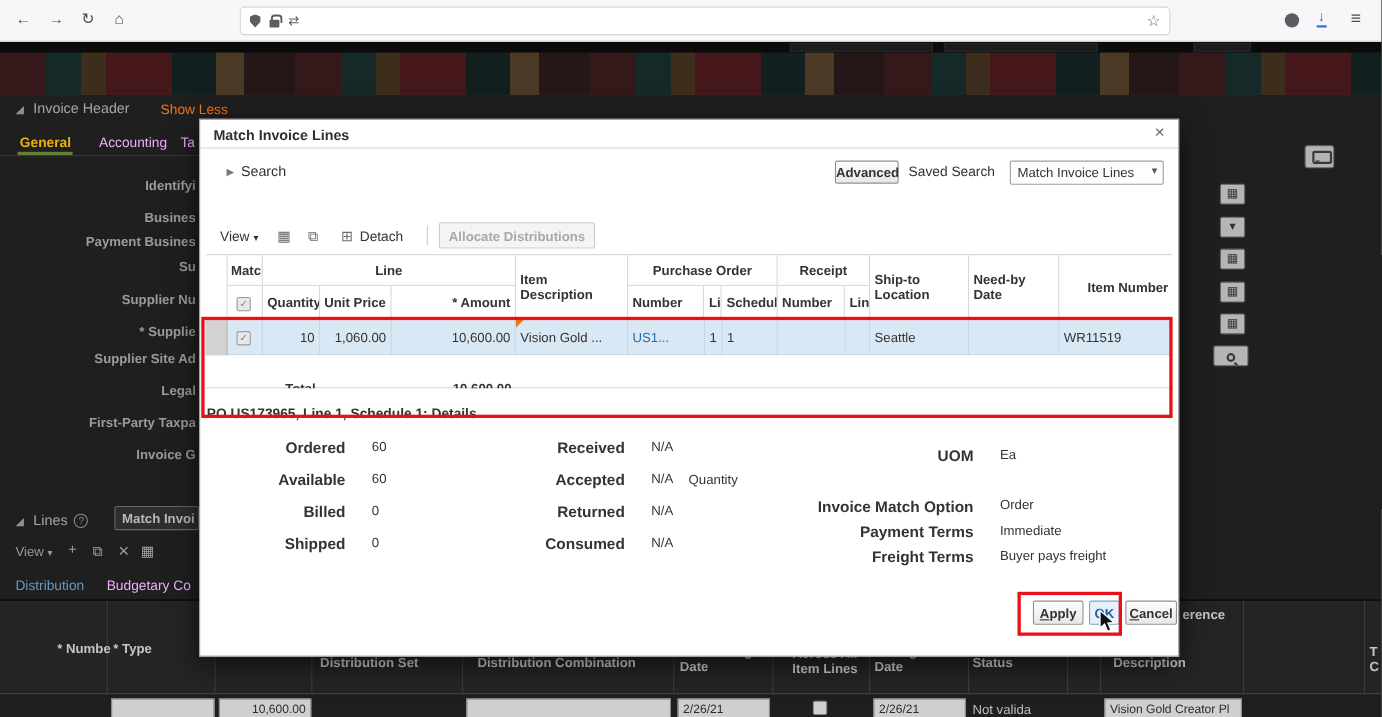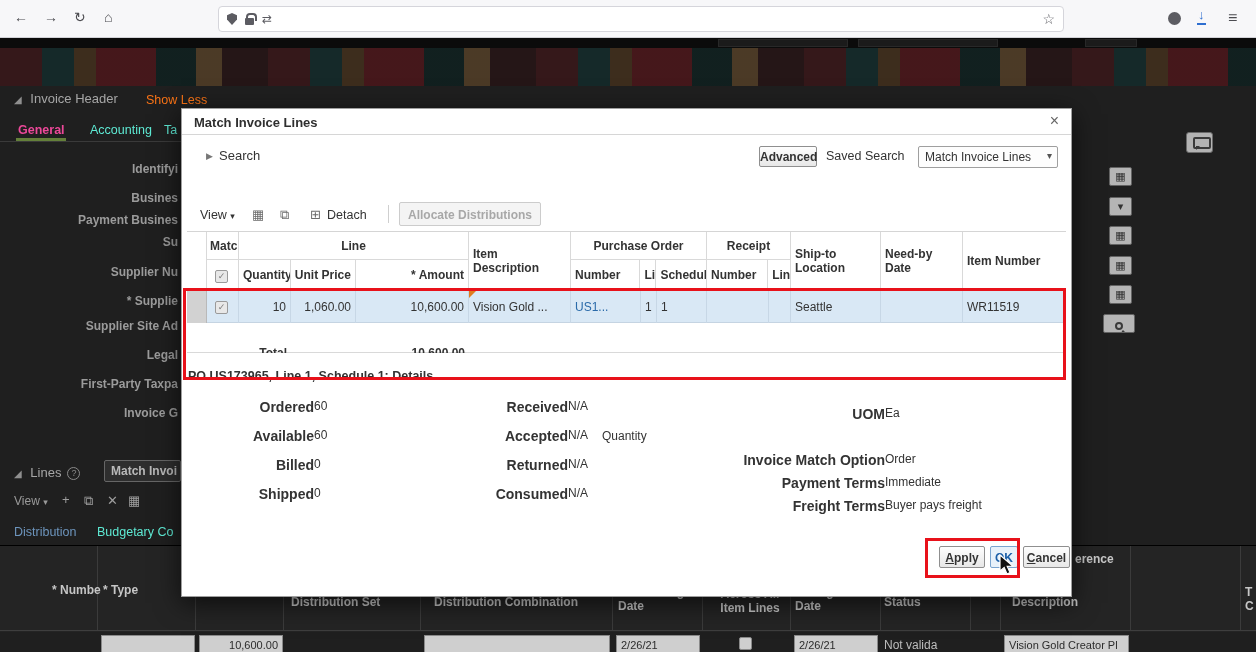--- a/index.html
+++ b/index.html
@@ -39,22 +39,22 @@
     background:
       linear-gradient(rgba(0,0,0,0.5), rgba(0,0,0,0.5)),
       repeating-linear-gradient(90deg,
         #6a3034 0 42px, #2a5252 42px 74px, #7a5a3a 74px 96px,
         #8a2f36 96px 156px, #23403f 156px 196px, #97744c 196px 222px,
         #4a2c2e 222px 268px);
   }
   .pg-title { position:absolute; color:#a6a6a6; font-size:13px; white-space:nowrap; }
   .tri-dark { color:#8f8f8f; font-size:10px; margin-right:5px; }
   .link { color:#f97316; font-size:12.5px; cursor:pointer; white-space:nowrap; }
-  .ptab { position:absolute; font-size:12.5px; color:#5eead4; white-space:nowrap; }
-  .ptab.sel { color:#ec4899; font-weight:bold; }
+  .ptab { position:absolute; font-size:12.5px; color:#f0abfc; white-space:nowrap; }
+  .ptab.sel { color:#eab308; font-weight:bold; }
   .tab-underline { position:absolute; height:3px; background:#64803a; }
   .hline { position:absolute; height:1px; background:#3a3a3a; }
   .flabel { position:absolute; left:0; width:178px; text-align:right; overflow:hidden;
     white-space:nowrap; color:#9b9b9b; font-weight:bold; font-size:12px; }
   .dark-btn { position:absolute; background:#2e2e2e; border:1px solid #666;
     border-radius:2px; color:#b9b9b9; font-weight:bold; font-size:12px;
     text-align:left; padding:3px 0 0 6px; overflow:hidden; white-space:nowrap; }
   .vicon { position:absolute; color:#9e9e9e; font-size:13px; }
   .helpc { display:inline-block; width:13px; height:13px; border:1px solid #8a8a8a; border-radius:50%;
     color:#8a8a8a; font-size:9px; line-height:11px; text-align:center; margin-left:6px; vertical-align:1px; }
@@ -112,21 +112,21 @@
   .col { border-right:1px solid #d9d9d9; }
   .gcell { height:28px; border-bottom:1px solid #d9d9d9; font-weight:bold; font-size:12px;
     padding:7px 3px 0 3px; overflow:hidden; white-space:nowrap; }
   .gcell.c { text-align:center; }
   .srow { display:flex; height:30px; }
   .scell { height:30px; padding:8px 4px 0 4px; font-weight:bold; font-size:12px;
     border-right:1px solid #d9d9d9; overflow:hidden; white-space:nowrap; }
   .scell:last-child { border-right:none; }
   .scell.r { text-align:right; }
   .tall { height:58px; display:flex; align-items:center; padding:0 4px; font-weight:bold;
-    font-size:12px; line-height:14px; border-bottom:none; }
+    font-size:12px; line-height:14px; border-bottom:none;justify-content:flex-end; }
   .thead { border-bottom:1px solid #cfcfcf; }
   .w-rowhdr{width:20px}.w-match{width:32px}.w-line{width:230px}
   .w-qty{width:52px}.w-unit{width:65px}.w-amt{width:113px}
   .w-desc{width:102px}.w-po{width:136px}.w-ponum{width:70px}.w-poline{width:16px}.w-posch{width:50px}
   .w-rcpt{width:84px}.w-rnum{width:62px}.w-rline{width:22px}
   .w-ship{width:90px}.w-need{width:82px}.w-inum{width:103px}
   .drow { display:flex; height:32px; background:#d9e8f5; border-bottom:1px solid #c5d4e2; }
   .dcell { height:32px; padding:9px 4px 0 4px; font-size:12px; color:#333;
     border-right:1px solid #c7d7e6; overflow:hidden; white-space:nowrap; position:relative; }
   .dcell.r { text-align:right; }
@@ -138,21 +138,21 @@
     border-top:7px solid #e07c1f; border-right:7px solid transparent; }
   .polink { color:#2a6aa9; cursor:pointer; }
   .trow { display:flex; height:30px; background:#fff; border-bottom:1px solid #d9d9d9; }
   .tcell { height:30px; padding:23px 4px 0 4px; font-size:12px; font-weight:bold; overflow:hidden; }
   .tcell.r { text-align:right; }
   .m-details-title { position:absolute; left:6px; top:260px; font-size:12.5px; font-weight:bold;
     color:#333; white-space:nowrap; }
   .dls { position:absolute; }
   .dl-row { display:flex; }
   .dl-lab { font-weight:bold; color:#333; text-align:right; font-size:14px; }
-  .dl-val { margin-left:0; font-size:12px; color:#333; white-space:nowrap; }
+  .dl-val { margin-left:24px; font-size:12px; color:#333; white-space:nowrap; }
 
   
   .redbox { position:absolute; border:3px solid #e8111a; z-index:40; pointer-events:none; }
   .cursor { position:absolute; z-index:50; pointer-events:none; }
 </style>
 </head>
 <body>
 
 <div class="screen">
 

